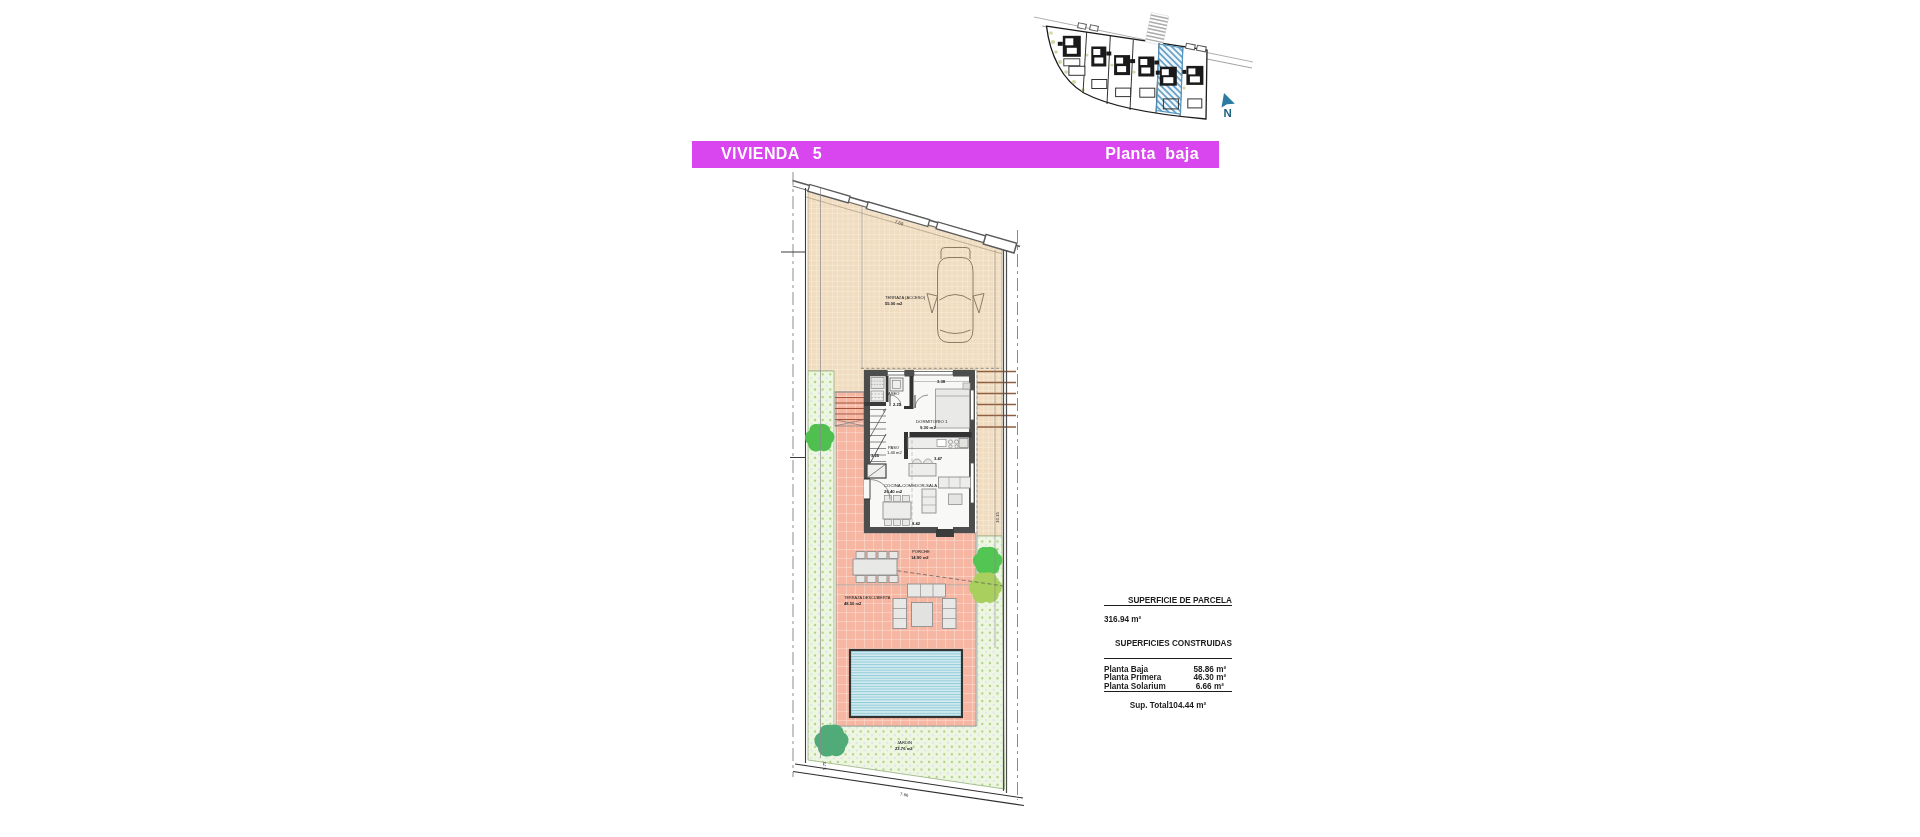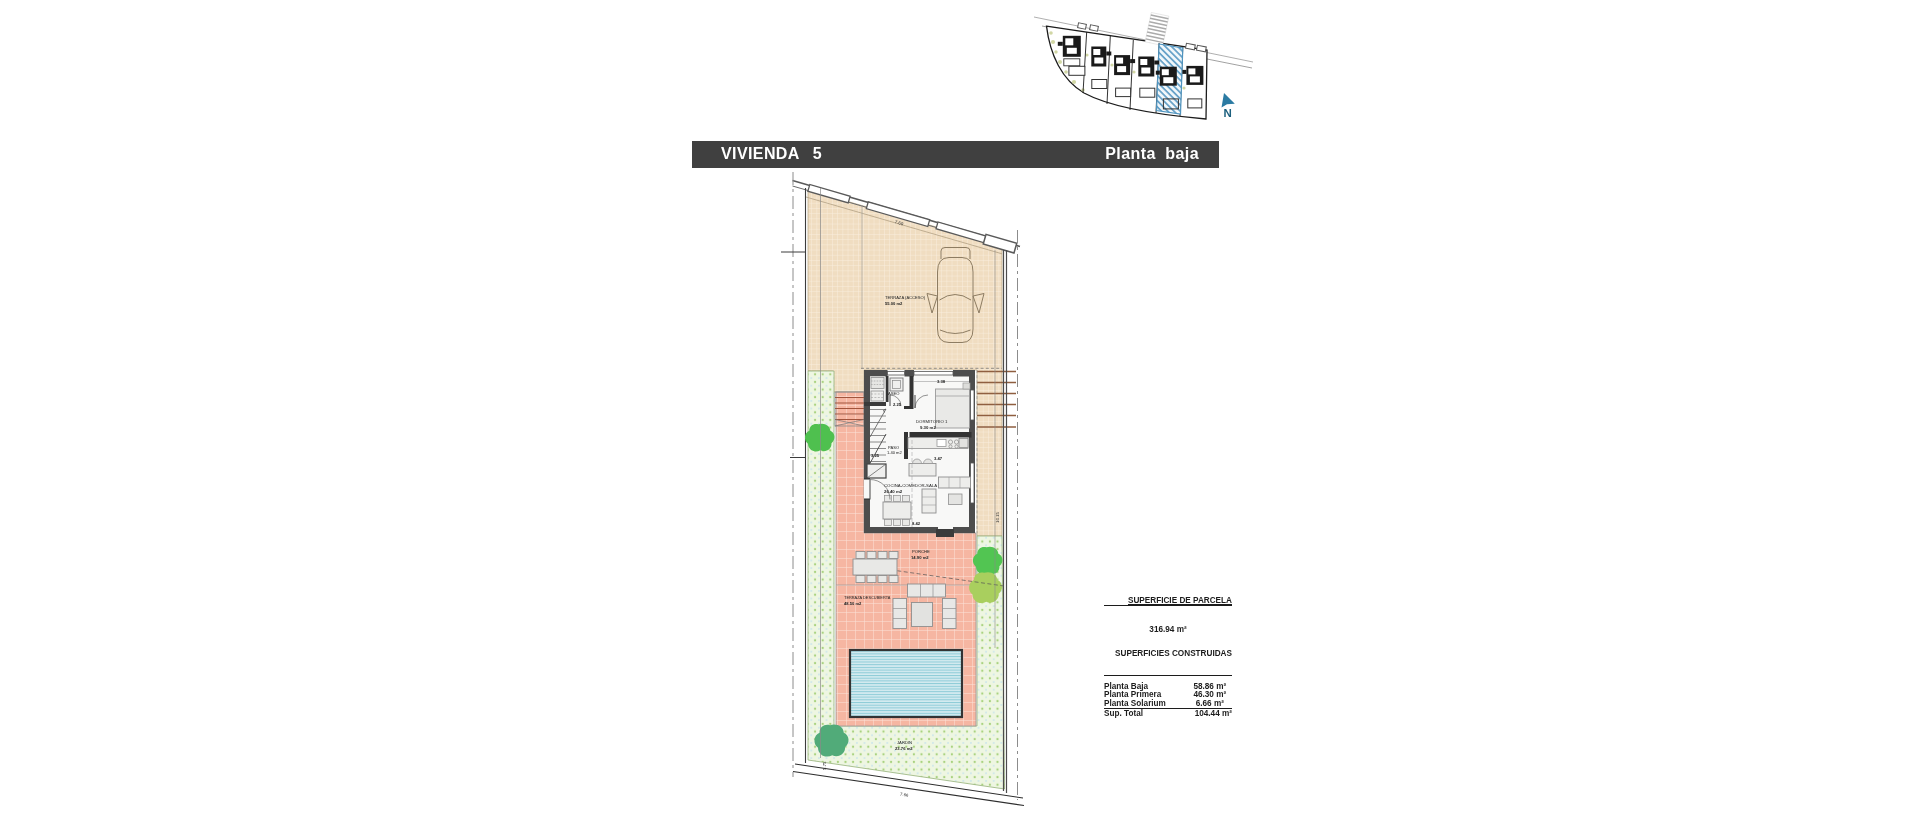--- a/index.html
+++ b/index.html
@@ -1,29 +1,29 @@
 <!DOCTYPE html>
 <html><head>
 <meta charset="utf-8">
 <style>
   html,body{margin:0;padding:0;background:#ffffff;}
   body{width:1920px;height:837px;position:relative;font-family:"Liberation Sans",sans-serif;overflow:hidden;}
-  .titlebar{position:absolute;left:692px;top:141px;width:527px;height:27px;background:#404040;color:#fff;}
+  .titlebar{position:absolute;left:692px;top:141px;width:527px;height:27px;background:#d946ef;color:#fff;}
   .titlebar .tl{position:absolute;left:29px;top:4px;font-size:16px;font-weight:bold;letter-spacing:0.4px;}
   .titlebar .tl b{margin-left:13px;}
   .titlebar .tr{position:absolute;right:20px;top:4px;font-size:16px;font-weight:bold;letter-spacing:0.4px;}
   .legend{position:absolute;left:1104px;top:596px;width:128px;color:#1c1c1c;font-size:8.2px;font-weight:bold;}
-  .legend .hd{text-align:right;border-bottom:0.8px solid #1c1c1c;padding-bottom:0px;text-decoration:underline;}
-  .legend .val{text-align:center;margin-top:19px;}
-  .legend .hd2{text-align:right;border-bottom:0.8px solid #1c1c1c;margin-top:15px;padding-bottom:17px;}
+  .legend .hd{text-align:right;border-bottom:0.8px solid #1c1c1c;padding-bottom:0px;}
+  .legend .val{text-align:left;margin-top:9px;}
+  .legend .hd2{text-align:right;border-bottom:0.8px solid #1c1c1c;margin-top:15px;padding-bottom:10px;}
   .legend table{width:100%;border-collapse:collapse;margin-top:7px;font-size:8.2px;font-weight:bold;}
   .legend td{padding:0;line-height:8.4px;}
   .legend td.r{text-align:center;}
   .legend .sep{border-bottom:0.8px solid #1c1c1c;padding-left:16px;}
-  .legend .tot{display:flex;justify-content:space-between;}
+  .legend .tot{margin-top:9px;display:flex;justify-content:center;}
 </style>
 </head>
 <body>
 
 <div class="titlebar">
 
   <span class="tl">VIVIENDA<b>5</b></span>
 
   <span class="tr">Planta&nbsp; baja</span>
 </div>

